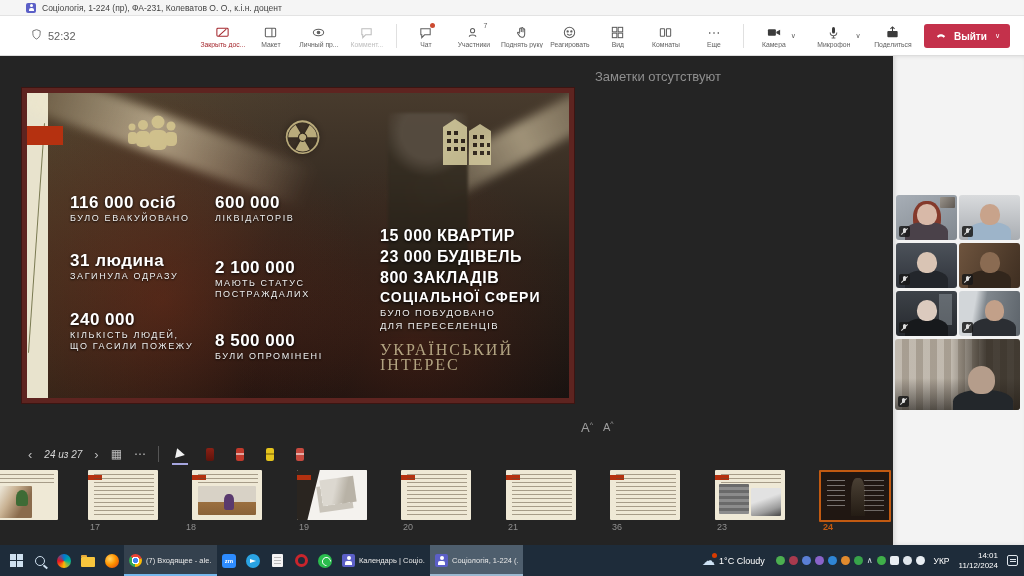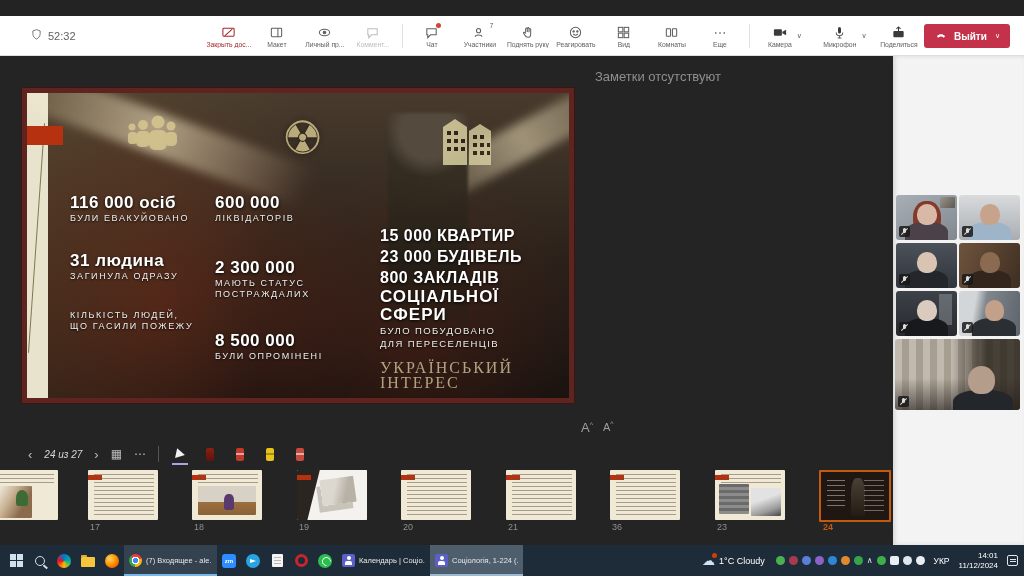--- a/index.html
+++ b/index.html
@@ -23,21 +23,21 @@
   .tbtn svg { stroke:#5f5f5f; fill:none; stroke-width:1.1; }
   .tbtn .lbl { font-size:6.8px; color:#616161; white-space:nowrap; max-width:46px; overflow:hidden; }
   .tbtn.red svg { stroke:#a4262c; }
   .tbtn.red .lbl { color:#a4262c; }
   .tbtn.disabled svg { stroke:#bdbdbd; }
   .tbtn.disabled .lbl { color:#bdbdbd; }
   .vdiv { width:1px; height:24px; background:#e0e0e0; margin:0 4px; }
   .badge-dot { position:absolute; right:-2px; top:-2px; width:5px; height:5px; border-radius:50%; background:#cc4a31; }
   .pcount { position:absolute; right:-6px; top:-3px; font-size:7px; color:#5f5f5f; }
   .chev { font-size:7px; color:#5f5f5f; margin-left:2px; }
-  .leave-btn { display:flex; align-items:center; gap:6px; background:#c4314b; border-radius:3px; height:24px; padding:0 10px; margin-left:0; }
+  .leave-btn { display:flex; align-items:center; gap:6px; background:#c4314b; border-radius:3px; height:24px; padding:0 10px; margin-left:6px; }
   .leave-btn .lbl { color:#fff; font-size:10px; font-weight:bold; }
   .leave-btn .chev { color:#fff; }
   .cammic { flex-direction:row; width:56px; gap:3px; }
   .cammic .col { display:flex; flex-direction:column; align-items:center; gap:1px; }
 
   
   .stage { position:absolute; left:0; top:56px; width:893px; height:489px; background:#242424; }
   .notes-status { position:absolute; left:595px; top:13px; font-size:13px; color:#8f8f8f; }
 
   
@@ -62,21 +62,21 @@
   .c1 { left:43px; top:100px; width:180px; }
   .c2 { left:188px; top:100px; width:190px; }
   .c3 { left:353px; top:132px; width:170px; }
   .stat-val { font-size:17px; font-weight:bold; letter-spacing:.5px; text-shadow:0 1px 3px rgba(0,0,0,.9); line-height:20px; }
   .stat-sub { font-size:9px; letter-spacing:1.6px; color:#efefef; text-shadow:0 1px 2px rgba(0,0,0,.9); line-height:11px; }
   .c1 .stat:nth-child(2) { margin-top:27px; }
   .c1 .stat:nth-child(3) { margin-top:28px; }
   .c2 .stat:nth-child(2) { margin-top:34px; }
   .c2 .stat:nth-child(3) { margin-top:31px; }
   .c3 .big { font-size:16px; font-weight:bold; letter-spacing:.5px; line-height:21px; text-transform:uppercase; text-shadow:0 1px 3px rgba(0,0,0,.9); }
-  .c3 .mid { font-size:17px; font-weight:bold; letter-spacing:1px; line-height:18px; text-transform:uppercase; text-shadow:0 1px 3px rgba(0,0,0,.9); }
+  .c3 .mid { font-size:14px; font-weight:bold; letter-spacing:1px; line-height:18px; text-transform:uppercase; text-shadow:0 1px 3px rgba(0,0,0,.9); }
   .c3 .sml { font-size:9.5px; letter-spacing:1.4px; line-height:13px; text-transform:uppercase; color:#efefef; text-shadow:0 1px 2px rgba(0,0,0,.9); }
   .watermark { margin-top:10px; font-family:"Liberation Serif",serif; color:#c9bc95; font-size:16px; letter-spacing:2px; line-height:15px; opacity:.85; }
 
   
   .fontbtns { position:absolute; left:581px; top:364px; display:flex; gap:10px; color:#9e9e9e; }
   .fbtn { font-size:13px; }
   .fbtn sup { font-size:7px; }
   .fbtn.small { font-size:11px; }
 
   
@@ -196,20 +196,24 @@
   .notif::after { content:""; position:absolute; left:2px; top:3px; width:6px; height:1px; background:#dfe6ec; box-shadow:0 2px 0 #dfe6ec; }
 
   svg.people-ic { fill:#d6c78f; }
   svg.building-ic { fill:#d8cfa0; }
 </style>
 </head>
 <body>
 
 <div class="screen">
 
+  <div class="titlebar">
+    <div class="teams-logo"></div>
+    <div class="titlebar-text">Соціологія, 1-224 (пр), ФА-231, Колеватов О. О., к.і.н. доцент</div>
+  </div>
 
   <div class="meetbar">
     <div class="timer">
       <span><svg width="13" height="13" viewBox="0 0 16 16">
             <path d="M8 2 l4.5 1.6 v3.4 c0 3-2 5.6-4.5 6.6 c-2.5-1-4.5-3.6-4.5-6.6 V3.6 z"></path>
           </svg></span>
       <span>52:32</span>
     </div>
     <div class="mb-right">
       <div class="tbtn red">
@@ -402,38 +406,39 @@
                 <rect x="41" y="38" width="4" height="4"></rect>
                 <rect x="48" y="30" width="3" height="4"></rect>
                 <rect x="48" y="38" width="3" height="4"></rect>
               </g>
             </svg>
         </div>
 
         <div class="sl-col c1">
           <div class="stat">
               <div class="stat-val">116 000 осіб</div>
-              <div class="stat-sub">БУЛИ ЕВАКУЙОВАНО</div>
+              <div class="stat-sub">БУЛО ЕВАКУЙОВАНО</div>
             </div>
           <div class="stat">
               <div class="stat-val">31 людина</div>
               <div class="stat-sub">ЗАГИНУЛА ОДРАЗУ</div>
             </div>
           <div class="stat">
+              <div class="stat-val">240 000</div>
               <div class="stat-sub">КІЛЬКІСТЬ ЛЮДЕЙ,</div>
               <div class="stat-sub">ЩО ГАСИЛИ ПОЖЕЖУ</div>
             </div>
         </div>
         <div class="sl-col c2">
           <div class="stat">
               <div class="stat-val">600 000</div>
               <div class="stat-sub">ЛІКВІДАТОРІВ</div>
             </div>
           <div class="stat">
-              <div class="stat-val">2 300 000</div>
+              <div class="stat-val">2 100 000</div>
               <div class="stat-sub">МАЮТЬ СТАТУС</div>
               <div class="stat-sub">ПОСТРАЖДАЛИХ</div>
             </div>
           <div class="stat">
               <div class="stat-val">8 500 000</div>
               <div class="stat-sub">БУЛИ ОПРОМІНЕНІ</div>
             </div>
         </div>
         <div class="sl-col c3">
           <div class="big">15 000 квартир</div>
@@ -489,21 +494,21 @@
           <div class="red"></div>
           <div class="tx"></div>
         </div>
       <div class="tnum" style="left:90px;">17</div>
 
       <div class="thumb" style="left:192px;">
           <div class="red"></div>
           <div class="tx" style="bottom:36px;"></div>
           <div class="ph t18-ph"></div>
         </div>
-      <div class="tnum" style="left:194px;">18</div>
+      <div class="tnum" style="left:186px;">18</div>
 
       <div class="thumb" style="left:297px;">
           <div class="ph t19-ph"></div>
           <div class="red"></div>
         </div>
       <div class="tnum" style="left:299px;">19</div>
 
       <div class="thumb" style="left:401px;">
           <div class="red"></div>
           <div class="tx"></div>

